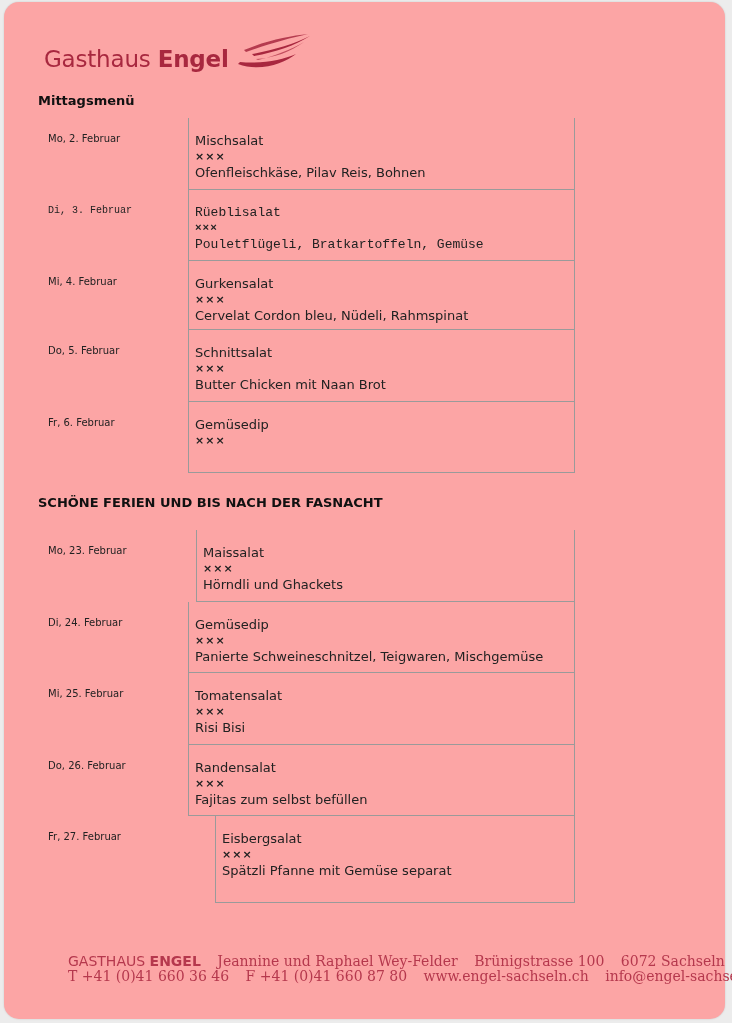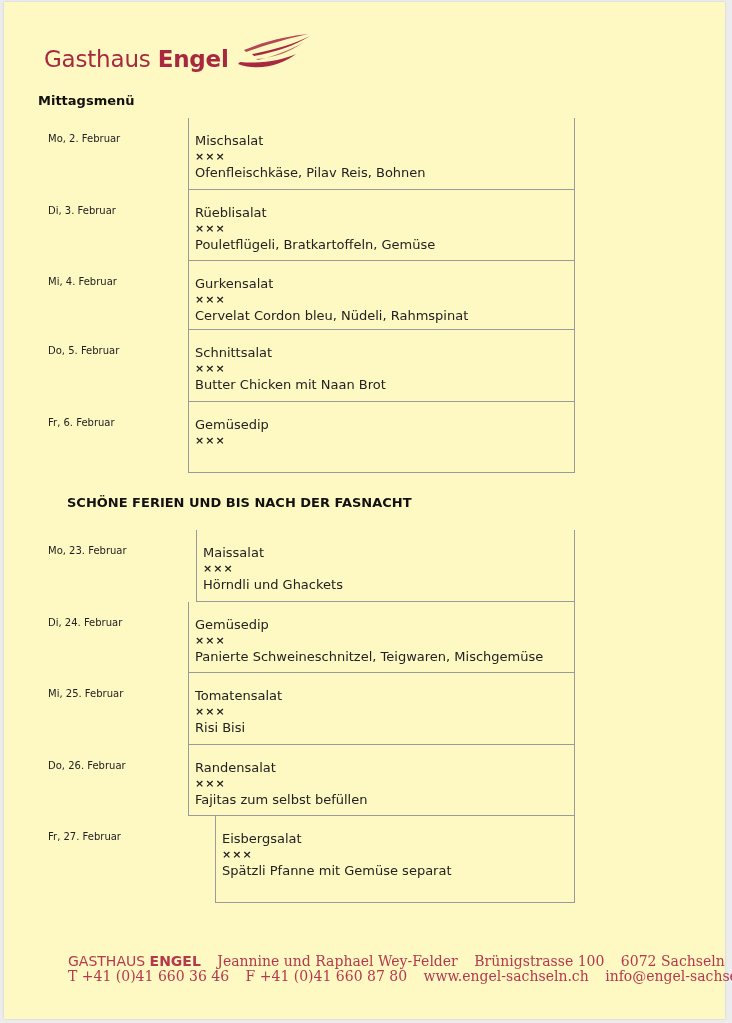--- a/index.html
+++ b/index.html
@@ -7,22 +7,23 @@
       width: 732px; height: 1023px;
       background: #ececec;
       position: relative;
       overflow: hidden;
       font-family: "DejaVu Sans", "Liberation Sans", sans-serif;
     }
     .page {
       position: absolute;
       left: 4px; top: 2px;
       width: 721px; height: 1017px;
-      background: #fef9c3;
+      background: #fca5a5;
       box-shadow: 0 0 2px rgba(0,0,0,0.15);
+      border-radius: 15px;
     }
     .logo {
       position: absolute;
       left: 40px; top: 44px;
       height: 40px;
     }
     .logo-text {
       position: absolute;
       left: 0; top: 0;
       font-family: "DejaVu Sans", sans-serif;
@@ -114,21 +115,21 @@
 
   <div class="menu-table" style="top:116px;">
     <div class="menu-row" style="height:72px;">
       <div class="day">Mo, 2. Februar</div>
       <div class="dishes">
         <div>Mischsalat</div>
         <div class="sep">×××</div>
         <div>Ofenfleischkäse, Pilav Reis, Bohnen</div>
       </div>
     </div>
-    <div class="menu-row" style="height:71px;">
+    <div class="menu-row" style="height:71px;font-family:Liberation Mono, monospace;">
       <div class="day">Di, 3. Februar</div>
       <div class="dishes">
         <div>Rüeblisalat</div>
         <div class="sep">×××</div>
         <div>Pouletflügeli, Bratkartoffeln, Gemüse</div>
       </div>
     </div>
     <div class="menu-row" style="height:69px;">
       <div class="day">Mi, 4. Februar</div>
       <div class="dishes">
@@ -147,21 +148,21 @@
     </div>
     <div class="menu-row" style="height:71px;">
       <div class="day">Fr, 6. Februar</div>
       <div class="dishes">
         <div>Gemüsedip</div>
         <div class="sep">×××</div>
       </div>
     </div>
   </div>
 
-  <div class="section-title" style="top:493px;margin-left:29px;">SCHÖNE FERIEN UND BIS NACH DER FASNACHT</div>
+  <div class="section-title" style="top:493px;">SCHÖNE FERIEN UND BIS NACH DER FASNACHT</div>
 
   <div class="menu-table" style="top:528px;">
     <div class="menu-row" style="height:72px;gap:8px;">
       <div class="day">Mo, 23. Februar</div>
       <div class="dishes">
         <div>Maissalat</div>
         <div class="sep">×××</div>
         <div>Hörndli und Ghackets</div>
       </div>
     </div>

